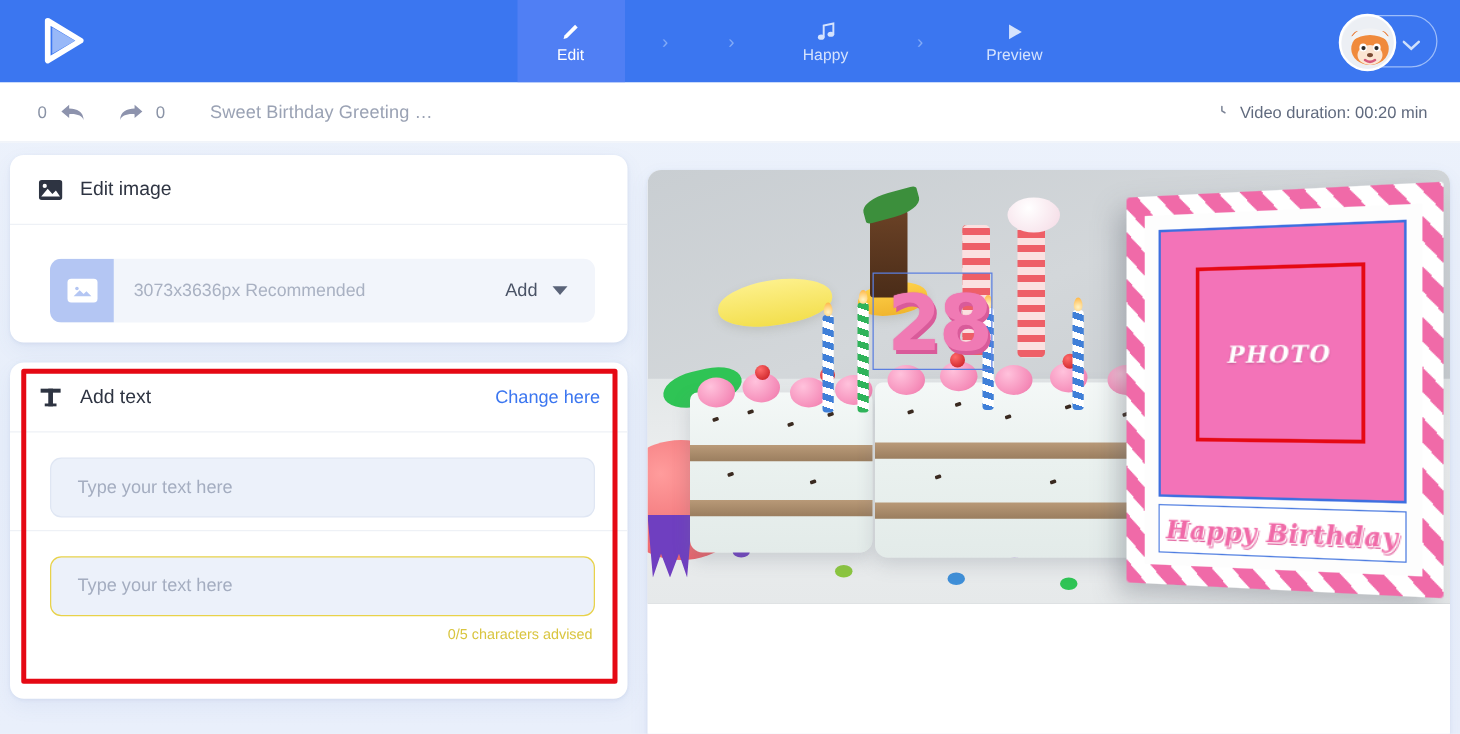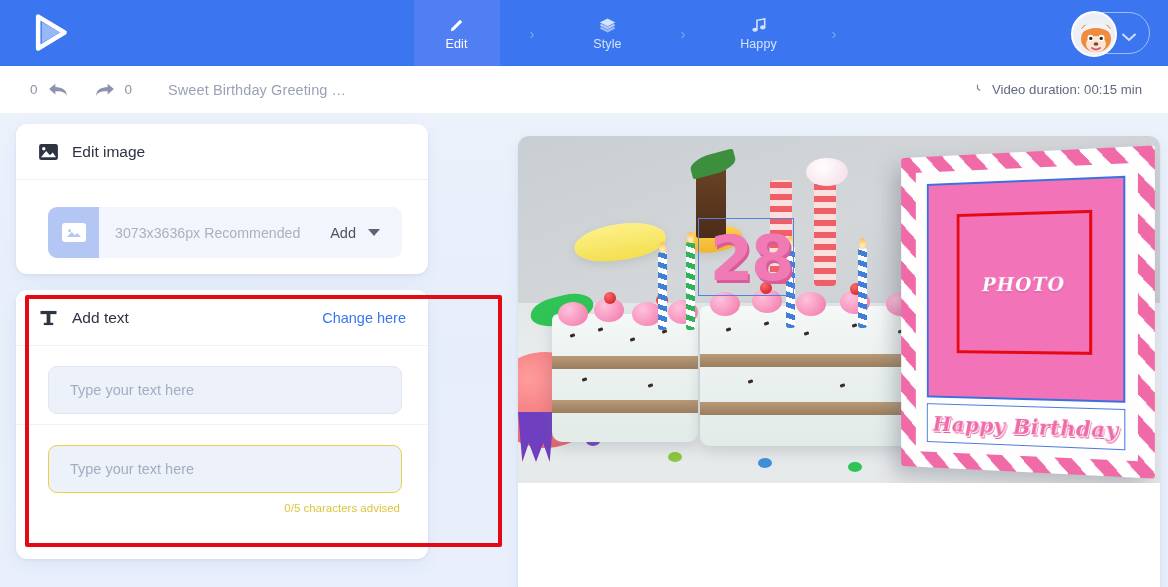--- a/index.html
+++ b/index.html
@@ -58,21 +58,21 @@
   .hist-btn { cursor: pointer; display: flex; align-items: center; }
   .doc-title {
     margin-left: 36px; font-size: 14.5px; color: #9aa2b4; letter-spacing: .1px;
   }
   .duration {
     position: absolute; right: 26px; display: flex; align-items: center; gap: 7px;
     font-size: 13.2px; color: #606a7e;
   }
 
   
-  .left-col { position: absolute; left: 16px; top: 124px; width: 412px; }
+  .left-col { position: absolute; left: 8px; top: 124px; width: 494px; }
 
   .card {
     background: #ffffff; border-radius: 11px;
     box-shadow: 0 1px 3px rgba(80,110,170,.10), 0 6px 16px rgba(90,120,180,.07);
   }
   .card-head {
     height: 56px; display: flex; align-items: center;
     padding: 0 22px; border-bottom: 1px solid #eef1f6;
   }
   .card-head-icon { width: 20px; display:flex; align-items:center; justify-content:center; }
@@ -244,46 +244,44 @@
         <span class="step-icon">
           <svg width="17" height="17" viewBox="0 0 24 24">
               <path d="M4 20l4-1L20 7l-3-3L5 16l-1 4z" fill="#ffffff"></path>
             </svg>
         </span>
         <span class="step-label">Edit</span>
       </div>
 
       <span class="step-sep">›</span>
 
-      <div class="step">
-        <span class="step-icon">
-          <svg width="19" height="17" viewBox="0 0 24 22">
-            <path d="M12 2 L22 7 L12 12 L2 7 Z" fill="#d5e3fd"></path>
-            <path d="M12 12.5 L20.2 8.6 L22 11 L12 16 L2 11 L3.8 8.6 Z" fill="#d5e3fd" opacity=".8"></path>
-            <path d="M12 16.6 L20.2 12.7 L22 15 L12 20 L2 15 L3.8 12.7 Z" fill="#d5e3fd" opacity=".62"></path>
-          </svg>
-        </span>
-        <span class="step-label">Style</span>
-      </div>
 
       <span class="step-sep">›</span>
 
       <div class="step">
         <span class="step-icon">
           <svg width="17" height="18" viewBox="0 0 22 22">
             <path d="M9 17V5l10-2v11" fill="none" stroke="#d5e3fd" stroke-width="2" stroke-linecap="round"></path>
             <ellipse cx="6.4" cy="17.1" rx="3.4" ry="2.7" fill="#d5e3fd"></ellipse>
             <ellipse cx="16.4" cy="14.1" rx="3.4" ry="2.7" fill="#d5e3fd"></ellipse>
           </svg>
         </span>
         <span class="step-label">Happy</span>
       </div>
 
       <span class="step-sep">›</span>
 
+      <div class="step">
+        <span class="step-icon">
+          <svg width="17" height="17" viewBox="0 0 20 20">
+              <path d="M5 3 L17 10 L5 17 Z" fill="#d5e3fd"></path>
+            </svg>
+        </span>
+        <span class="step-label">Preview</span>
+      </div>
     </div>
 
     <div class="avatar-box">
       <div class="avatar">
         <svg viewBox="0 0 46 46" width="46" height="46">
           <circle cx="23" cy="23" r="23" fill="#eceff4"></circle>
           <path d="M8 16 Q13 8 18 15 Z" fill="#e8732b"></path>
           <path d="M38 16 Q33 8 28 15 Z" fill="#e8732b"></path>
           <ellipse cx="23" cy="26" rx="15" ry="13" fill="#f08a3c"></ellipse>
           <path d="M8 20 Q23 10 38 20 Q38 15 33 12 Q23 7 13 12 Q8 15 8 20Z" fill="#f2f3f5"></path>
@@ -320,21 +318,21 @@
       <span class="hist-num">0</span>
     </div>
     <div class="doc-title">Sweet Birthday Greeting …</div>
     <div class="duration">
       <span>
         <svg width="15" height="15" viewBox="0 0 16 16">
           <circle cx="8" cy="8" r="6.6" fill="none" stroke="#7c langle" stroke-width="1.3"></circle>
           <path d="M8 4.4V8.2l2.6 1.6" fill="none" stroke="#7c8496" stroke-width="1.3" stroke-linecap="round"></path>
         </svg>
       </span>
-      <span>Video duration: 00:15 min</span>
+      <span>Video duration: 00:20 min</span>
     </div>
   </div>
 
   <div class="left-col">
 
     <div class="card" id="card-edit-image">
       <div class="card-head">
         <span class="card-head-icon">
           <svg width="19" height="16" viewBox="0 0 20 17">
             <rect x="0" y="0" width="20" height="17" rx="2.5" fill="#2e3442"></rect>

